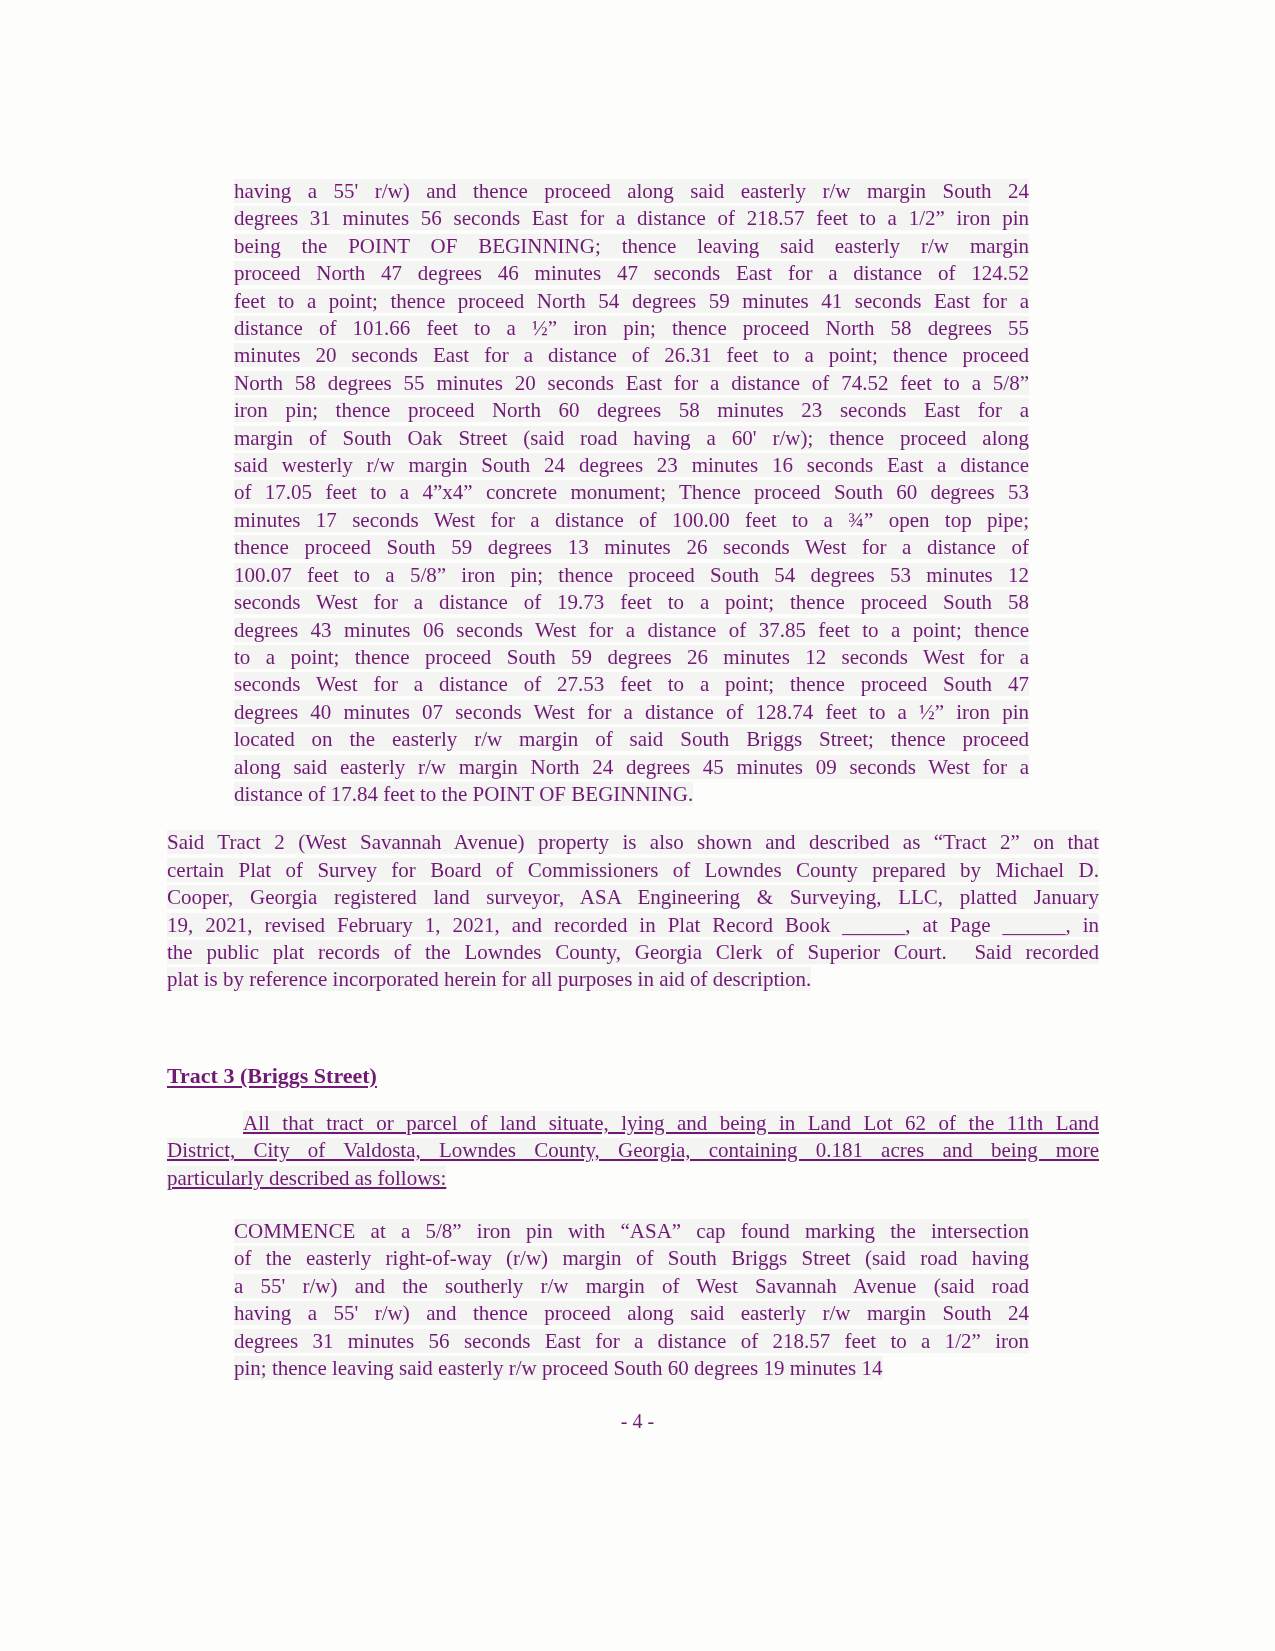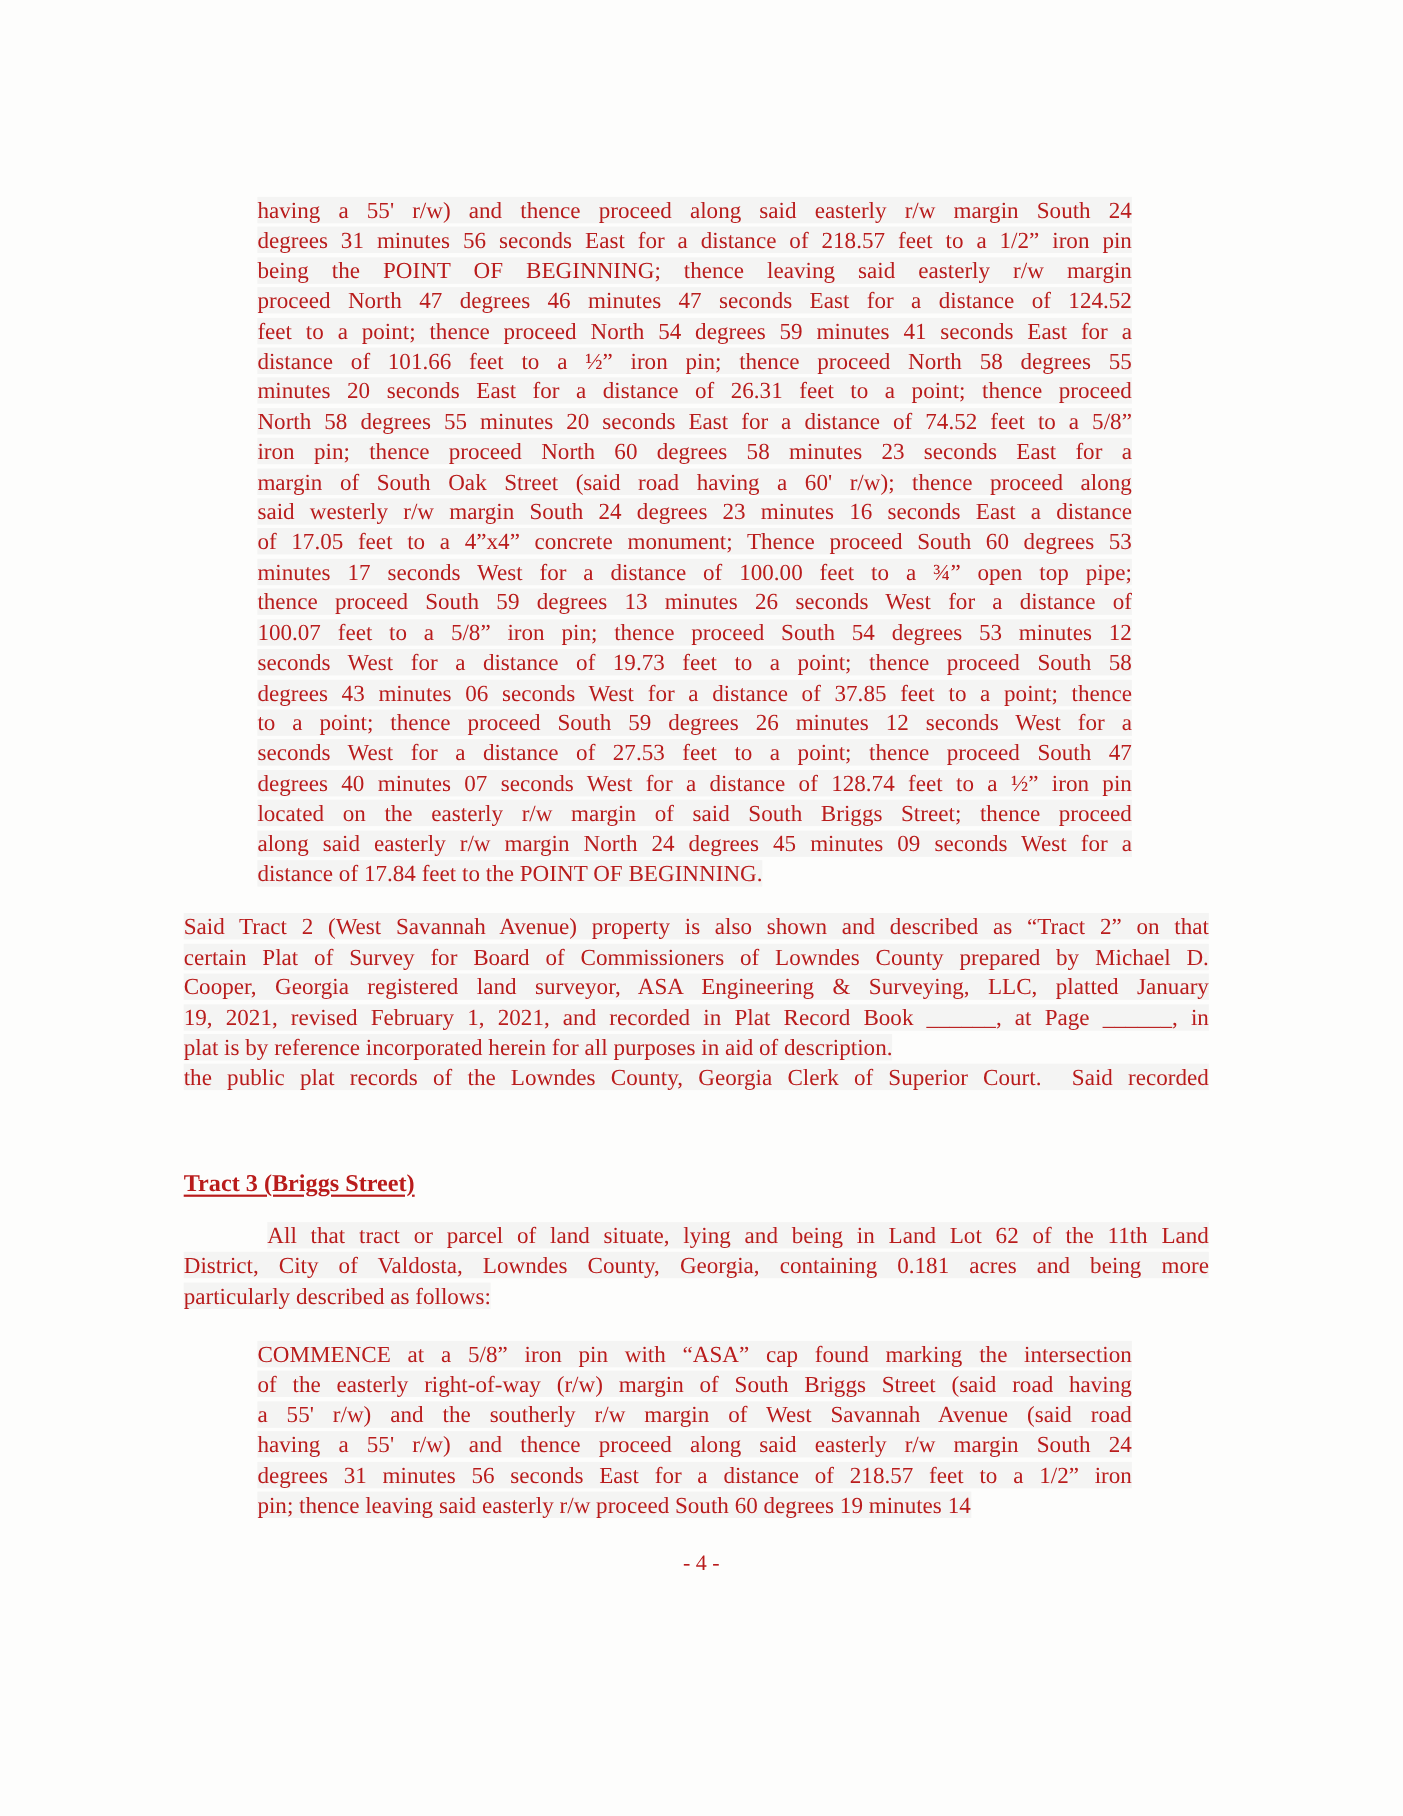--- a/index.html
+++ b/index.html
@@ -9,37 +9,37 @@
   }
   .page {
     position: relative;
     width: 1275px;
     height: 1651px;
     background: #fdfdfc;
     overflow: hidden;
     font-family: "Liberation Serif", "DejaVu Serif", serif;
     font-size: 21px;
     line-height: 27.4px;
-    color: #b91c1c;
+    color: #701a75;
   }
   .para {
     box-sizing: border-box;
   }
   .para.body {
     margin-left: 167px;
     width: 932px;
   }
   .para.indented {
     margin-left: 234px;
     width: 795px;
   }
   #block-tract2-description { margin-top: 178px; }
   #block-tract2-plat        { margin-top: 21px; }
   #block-tract3-heading     { margin-top: 68px; }
-  #block-tract3-intro       { margin-top: 21px; }
+  #block-tract3-intro       { margin-top: 21px; text-decoration: underline; }
   #block-tract3-commence    { margin-top: 26px; }
   #page-number              { margin-top: 26px; }
 
   .line {
     text-align: justify;
     text-align-last: justify;
   }
   .line.last {
     text-align-last: left;
   }
@@ -99,22 +99,22 @@
       <div class="line"><span class="band">located on the easterly r/w margin of said South Briggs Street; thence proceed</span></div>
       <div class="line"><span class="band">along said easterly r/w margin North 24 degrees 45 minutes 09 seconds West for a</span></div>
       <div class="line last"><span class="band">distance of 17.84 feet to the POINT OF BEGINNING.</span></div>
     </div>
 
   <div class="para body" id="block-tract2-plat">
       <div class="line"><span class="band">Said Tract 2 (West Savannah Avenue) property is also shown and described as “Tract 2” on that</span></div>
       <div class="line"><span class="band">certain Plat of Survey for Board of Commissioners of Lowndes County prepared by Michael D.</span></div>
       <div class="line"><span class="band">Cooper, Georgia registered land surveyor, ASA Engineering &amp; Surveying, LLC, platted January</span></div>
       <div class="line"><span class="band">19, 2021, revised February 1, 2021, and recorded in Plat Record Book ______, at Page ______, in</span></div>
+      <div class="line"><span class="band">the public plat records of the Lowndes County, Georgia Clerk of Superior Court.&nbsp; Said recorded</span></div>
       <div class="line last"><span class="band">plat is by reference incorporated herein for all purposes in aid of description.</span></div>
-      <div class="line"><span class="band">the public plat records of the Lowndes County, Georgia Clerk of Superior Court.&nbsp; Said recorded</span></div>
     </div>
 
   <div class="heading" id="block-tract3-heading">
     <span class="hd">Tract 3 (Briggs Street)</span>
   </div>
 
   <div class="para body" id="block-tract3-intro">
       <div class="line"><span class="band">All that tract or parcel of land situate, lying and being in Land Lot 62 of the 11th Land</span></div>
       <div class="line"><span class="band">District, City of Valdosta, Lowndes County, Georgia, containing 0.181 acres and being more</span></div>
       <div class="line last"><span class="band">particularly described as follows:</span></div>

